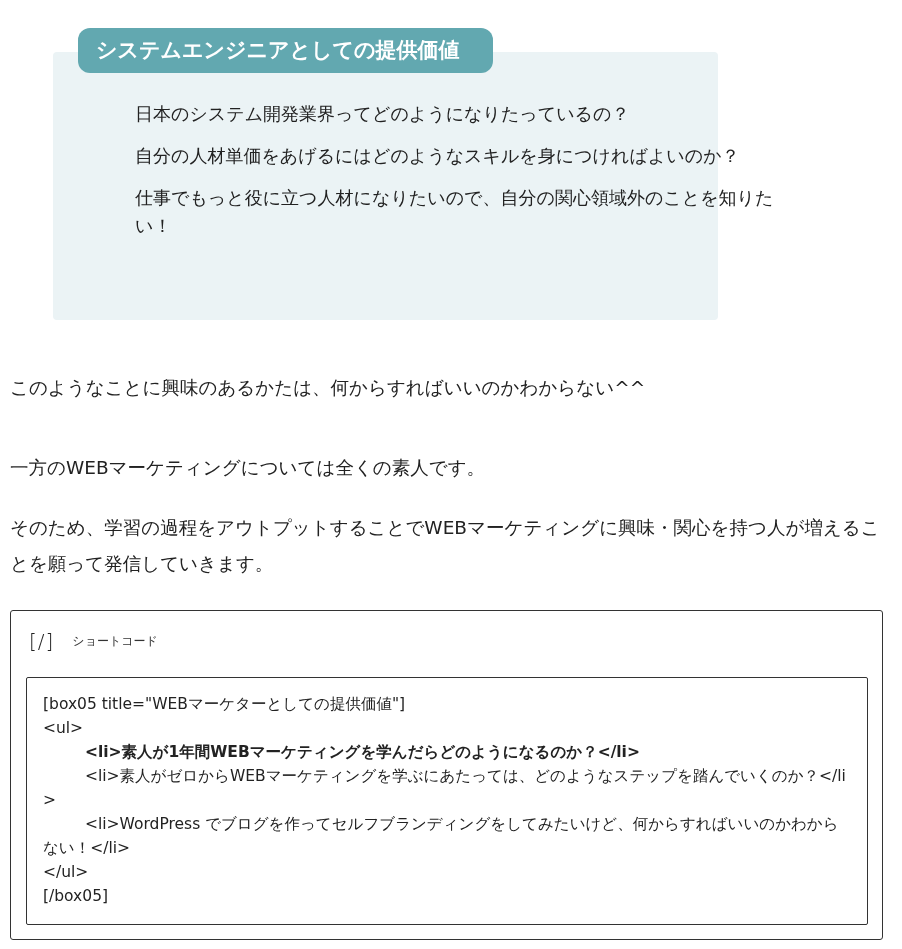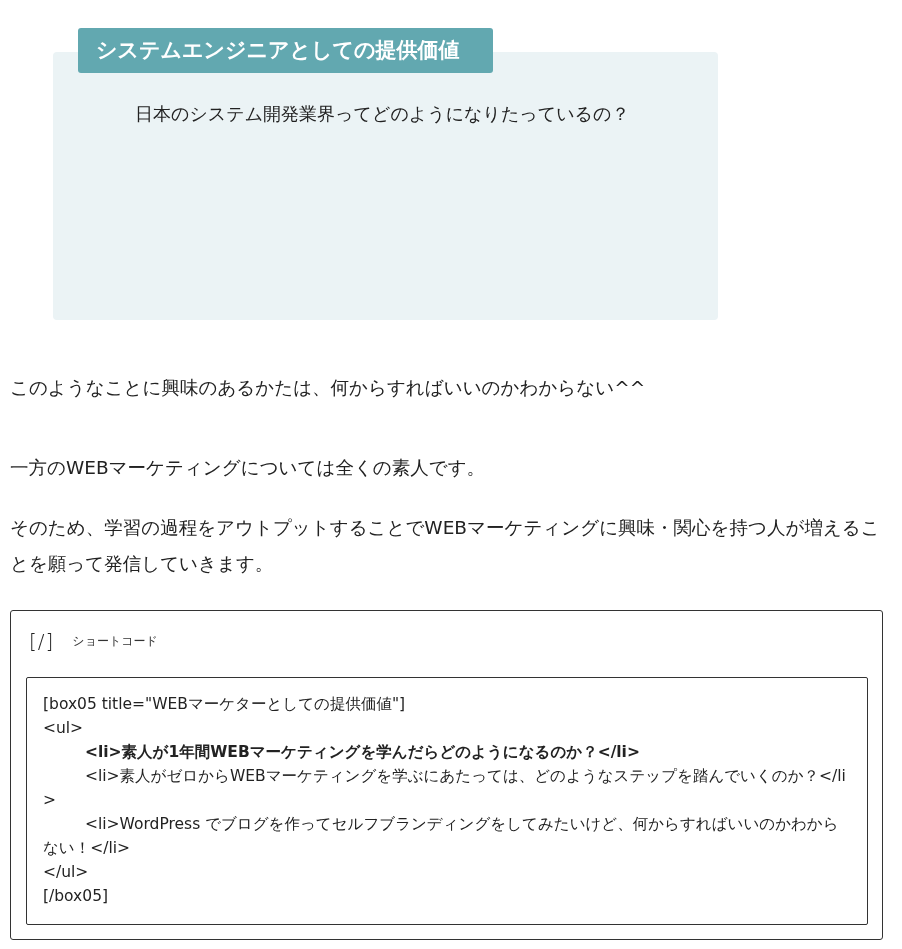--- a/index.html
+++ b/index.html
@@ -7,21 +7,21 @@
       width: 902px; height: 949px; position: relative; overflow: hidden;
       font-family: "DejaVu Sans", "Liberation Sans", sans-serif;
       color: #222222;
     }
     .box05 {
       position: absolute; left: 53px; top: 52px; width: 665px; height: 268px;
       background: #ebf3f5; border-radius: 4px;
     }
     .box05-title {
       position: absolute; left: 78px; top: 28px; height: 45px; width: 415px;
-      background: #62a8b0; color: #ffffff; border-radius: 3px;
+      background: #62a8b0; color: #ffffff; border-radius: 12px;
       font-size: 21px; font-weight: bold; line-height: 45px;
       padding-left: 18px; box-sizing: border-box; white-space: nowrap;
     }
     .box05 ul { list-style: none; margin: 0; padding: 0; position: absolute; left: 82px; top: 48px; width: 650px; }
     .box05 li { font-size: 18px; line-height: 28px; margin-bottom: 14px; }
     .para {
       position: absolute; left: 10px; width: 880px; font-size: 18.5px; line-height: 36px; margin: 0;
     }
     .sc-outer {
       position: absolute; left: 10px; top: 610px; width: 873px; height: 330px;
@@ -38,20 +38,22 @@
     }
     .sc-line { display: block; }
     .indent { padding-left: 42px; font-weight: bold; }
   </style>
 </head>
 <body>
 
 <div class="box05">
   <ul>
     <li>日本のシステム開発業界ってどのようになりたっているの？</li>
+    <li>自分の人材単価をあげるにはどのようなスキルを身につければよいのか？</li>
+    <li>仕事でもっと役に立つ人材になりたいので、自分の関心領域外のことを知りたい！</li>
   </ul>
 </div>
 <div class="box05-title">システムエンジニアとしての提供価値</div>
 
 <p class="para" style="top:370px;">このようなことに興味のあるかたは、何からすればいいのかわからない^^</p>
 <p class="para" style="top:438px;margin-top:12px;">一方のWEBマーケティングについては全くの素人です。</p>
 <p class="para" style="top:510px;">そのため、学習の過程をアウトプットすることでWEBマーケティングに興味・関心を持つ人が増えることを願って発信していきます。</p>
 
 <div class="sc-outer">
   <div class="sc-header">

